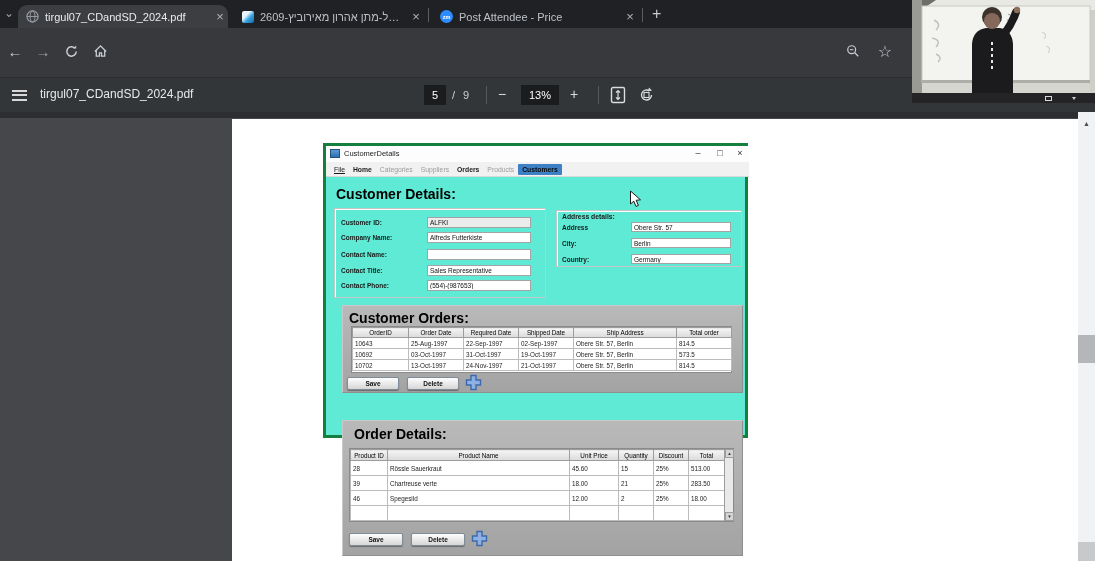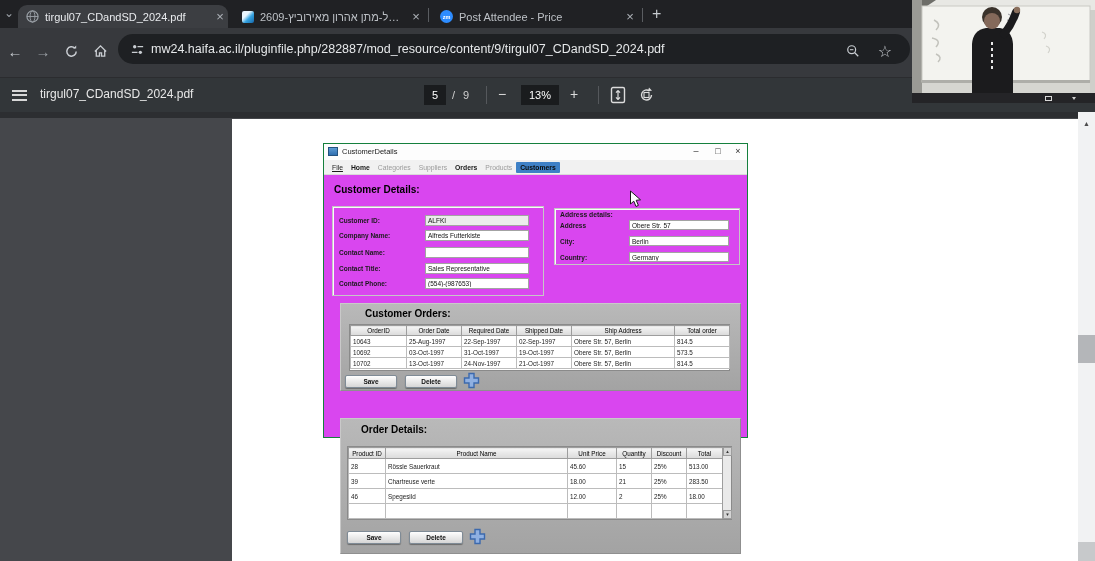--- a/index.html
+++ b/index.html
@@ -43,34 +43,34 @@
   .pdfpage{left:232px;top:7px;width:846px;height:442px;background:#ffffff;overflow:hidden;}
   .heading{top:2px;right:330px;font-size:14.5px;color:#161616;}
 
   
   .vscroll{left:1078px;top:0;width:17px;height:449px;background:#f1f2f3;}
   .vthumb{left:0;top:223px;width:17px;height:28px;background:#b4b6b9;}
   .vbottom{left:0;top:430px;width:17px;height:19px;background:#c7c9cb;}
   .varrow{width:17px;text-align:center;color:#4c4c4c;font-size:7px;top:8px;}
 
   
-  .appwin{left:91px;top:24px;width:425px;height:295px;background:#d946ef;border:1px solid #15803d;}
+  .appwin{left:91px;top:24px;width:425px;height:295px;background:#5eead4;border:3px solid #15803d;}
   .titlebar{left:0;top:0;width:423px;height:16px;background:#fdfdfd;}
   .wicon{left:4px;top:3px;width:10px;height:9px;background:linear-gradient(#5d9bd3,#2f6fb0);border:1px solid #24527f;}
   .wtitle{left:18px;top:3px;font-size:7.5px;color:#222;}
   .wctl{top:2px;width:14px;text-align:center;color:#333;font-size:9px;}
   .menubar{left:0;top:16px;width:423px;height:15px;background:#f1f1f1;border-bottom:1px solid #d9d9d9;
            display:flex;align-items:center;font-size:6.8px;padding-left:4px;}
   .mi{padding:2px 4px;color:#1a1a1a;}
   .mi.dim{color:#9b9b9b;}
   .mi.strong{font-weight:bold;}
   .mi.under{text-decoration:underline;}
   .mi.sel{background:#3e80c6;color:#0b0b0b;font-weight:bold;border-radius:1px;}
 
-  .sectitle{font-size:10px;font-weight:bold;color:#000;}
+  .sectitle{font-size:14px;font-weight:bold;color:#000;}
   .gb{border:1px solid #c6c6c6;box-shadow:inset 1px 1px 0 #fbfbfb;}
   .fl{font-size:6.5px;font-weight:bold;color:#1a1a1a;}
   .tbx{position:absolute;height:11px;font-size:6.5px;border:1px solid #a3a3a3;background:#fff;padding:0 2px;color:#111;}
   .tbx.ro{background:#ececec;}
 
   .panel{background:linear-gradient(#b9b9b9,#a3a3a3);border:1px solid #c9c9c9;border-right-color:#8f8f8f;border-bottom-color:#8f8f8f;}
   .tblbox{background:#fff;border:1px solid #8a8a8a;}
   table.tbl{border-collapse:collapse;table-layout:fixed;}
   .tbl th{background:linear-gradient(#f5f5f5,#dadada);border:1px solid #9d9d9d;font-weight:normal;
           font-size:6.3px;color:#000;padding:0;overflow:hidden;white-space:nowrap;}
@@ -135,29 +135,20 @@
           <path d="M13 8a5 5 0 1 1-1.5-3.6" fill="none" stroke="#c9cdd2" stroke-width="1.6"></path>
           <path d="M13 1.5v3.2h-3.2z" fill="#c9cdd2"></path>
         </svg>
     </div>
     <div class="abs nico" style="left:87px;">
       <svg width="15" height="15" viewBox="0 0 16 16">
           <path d="M2 8 8 2l6 6M3.5 7v6h3.4v-3.6h2.2V13h3.4V7" fill="none" stroke="#c9cdd2" stroke-width="1.4"></path>
         </svg>
     </div>
 
-    <div class="abs pill">
-      <svg style="margin-left:12px;flex:0 0 auto;" width="15" height="15" viewBox="0 0 16 16">
-        <circle cx="5" cy="5" r="1.8" fill="#c9cdd2"></circle>
-          <line x1="8" y1="5" x2="14" y2="5" stroke="#c9cdd2" stroke-width="1.4"></line>
-        <circle cx="11" cy="11" r="1.8" fill="#c9cdd2"></circle>
-          <line x1="2" y1="11" x2="8" y2="11" stroke="#c9cdd2" stroke-width="1.4"></line>
-      </svg>
-      <span class="url">mw24.haifa.ac.il/pluginfile.php/282887/mod_resource/content/9/tirgul07_CDandSD_2024.pdf</span>
-    </div>
 
     <div class="abs nico" style="left:840px;">
       <svg width="14" height="14" viewBox="0 0 16 16">
           <circle cx="6.5" cy="6.5" r="4.5" fill="none" stroke="#c9cdd2" stroke-width="1.4"></circle>
           <line x1="10" y1="10" x2="14" y2="14" stroke="#c9cdd2" stroke-width="1.4"></line>
           <line x1="4.5" y1="6.5" x2="8.5" y2="6.5" stroke="#c9cdd2" stroke-width="1.2"></line>
         </svg>
     </div>
     <div class="abs nico" style="left:872px;font-size:16px;">☆</div>
   </div>
@@ -239,21 +230,21 @@
           <div class="abs fl" style="left:5px;top:2px;font-size:6.8px;">Address details:</div>
           <div class="abs fl" style="left:5px;top:13px;">Address</div>
           <input class="tbx" style="left: 74px; top: 11px; width: 100px; height: 10px;" value="Obere Str. 57">
           <div class="abs fl" style="left:5px;top:29px;">City:</div>
           <input class="tbx" style="left: 74px; top: 27px; width: 100px; height: 10px;" value="Berlin">
           <div class="abs fl" style="left:5px;top:45px;">Country:</div>
           <input class="tbx" style="left: 74px; top: 43px; width: 100px; height: 10px;" value="Germany">
         </div>
 
         <div class="abs panel" style="left:16px;top:159px;width:401px;height:88px;">
-          <div class="abs sectitle" style="left:24px;top:4px;">Customer Orders:</div>
+          <div class="abs sectitle" style="left:6px;top:4px;">Customer Orders:</div>
           <div class="abs tblbox" style="left:8px;top:20px;width:381px;height:47px;">
             <table class="tbl" style="width:379px;">
               <colgroup>
                   <col style="width:56px">
                   <col style="width:55px">
                   <col style="width:55px">
                   <col style="width:55px">
                   <col style="width:103px">
                   <col style="width:55px">
                 </colgroup>
@@ -294,21 +285,21 @@
               </table>
           </div>
           <div class="abs btn" style="left:4px;top:71px;width:52px;">Save</div>
           <div class="abs btn" style="left:64px;top:71px;width:52px;">Delete</div>
           <svg class="abs" style="left:122px;top:68px;" width="17" height="17" viewBox="0 0 17 17">
             <path d="M6 1.5h5v4.5h4.5v5H11v4.5H6V11H1.5V6H6z" fill="#8fb0e2" stroke="#3c69ad" stroke-width="1.4"></path>
           </svg>
         </div>
 
         <div class="abs panel" style="left:16px;top:274px;width:401px;height:136px;">
-          <div class="abs sectitle" style="left:20px;top:5px;">Order Details:</div>
+          <div class="abs sectitle" style="left:11px;top:5px;">Order Details:</div>
           <div class="abs tblbox" style="left:6px;top:27px;width:385px;height:74px;">
             <table class="tbl" style="width:374px;">
               <colgroup>
                   <col style="width:37px">
                   <col style="width:182px">
                   <col style="width:49px">
                   <col style="width:35px">
                   <col style="width:35px">
                   <col style="width:36px">
                 </colgroup>

